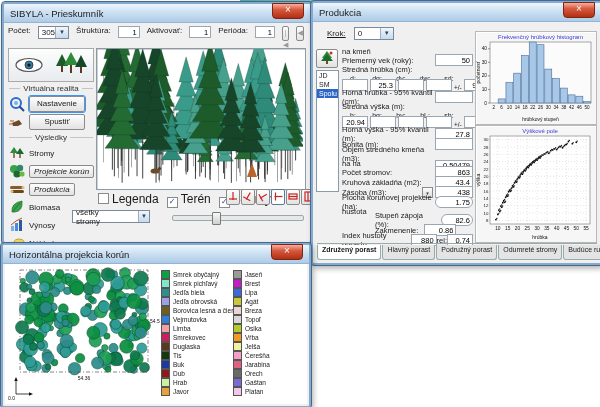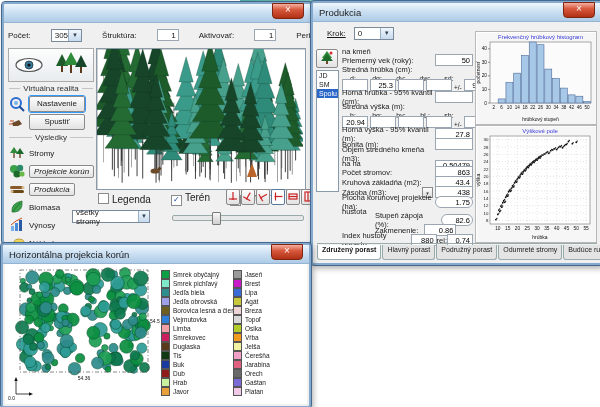--- a/index.html
+++ b/index.html
@@ -25,34 +25,34 @@
   .cb{width:9px;height:9px;border:1px solid #8a8a8a;background:#fff;display:inline-block;
       font-size:8px;line-height:8px;text-align:center;color:#1a45a0;vertical-align:-1px;margin-right:3px;}
   .cb.on::after{content:"✓";}
   .btn{background:linear-gradient(#fdfdfd,#e2e2e2);border:1px solid #8a8a8a;border-radius:2px;
        font-size:8px;text-align:center;cursor:pointer;}
   .ghead{display:flex;align-items:center;gap:3px;font-size:8px;color:#333;margin:2px 2px;}
   .ghead::before,.ghead::after{content:"";flex:1;height:1px;background:#c4c4c4;}
   
   #w1{left:2px;top:2px;width:306px;height:238px;}
   #w1 .toolbar{position:absolute;left:4px;top:22px;right:20px;height:18px;display:flex;
-               align-items:center;gap:20px;font-size:8px;}
+               align-items:flex-start;gap:7px;font-size:8px;}
   #w1 .sidebar{position:absolute;left:3px;top:44px;width:88px;bottom:4px;}
   .preview{width:84px;height:32px;border:1px solid #aaa;background:linear-gradient(#fdfdfd,#e8ecef);
            display:flex;align-items:center;justify-content:space-around;margin:0 0 2px 1px;}
   .srow{display:flex;align-items:center;gap:4px;height:18px;padding-left:2px;cursor:pointer;}
   .srow .ic{width:16px;height:16px;flex:0 0 16px;}
   .srow .lbl{font-size:8px;}
   .srow .lbl.btnlike{background:linear-gradient(#fdfdfd,#e2e2e2);border:1px solid #8a8a8a;
                      border-radius:2px;padding:1px 4px;font-style:italic;}
   .sbtn{width:54px;height:14px;line-height:13px;}
   .sbtn.focus{outline:1px solid #3399ff;}
   #viz{position:absolute;left:92px;top:44px;width:208px;height:140px;background:#fff;
        border:1px solid #8a9aa8;box-shadow:inset 1px 1px 0 #d0d0d0;}
-  #w1 .checks{position:absolute;left:94px;top:188px;display:flex;align-items:center;gap:20px;font-size:10px;}
+  #w1 .checks{position:absolute;left:94px;top:188px;display:flex;gap:8px;font-size:12px;}
   .rbtns{position:absolute;left:222px;top:185px;display:flex;gap:1px;}
   .rbtn{width:12px;height:14px;padding:0;}
   .rbtn svg{display:block;margin:1px auto;}
   .rbtn.pressed{background:#fff;border:1px solid #5a7a9a;}
   #w1 .combo2{position:absolute;left:68px;top:206px;width:78px;gap:20px;}
   .slider{position:absolute;left:168px;top:211px;width:130px;height:4px;border:1px solid #9aa;
           background:#e8e8e8;border-radius:2px;}
   .thumb{position:absolute;left:30%;top:-4px;width:7px;height:11px;background:linear-gradient(#f8f8f8,#cfcfcf);
          border:1px solid #7a7a7a;border-radius:1px;cursor:pointer;}
   
@@ -93,20 +93,21 @@
 </style>
 </head>
 <body>
 
 <div class="wall" style="left:240px;top:0;width:360px;height:42px;
             background:linear-gradient(90deg,#4fae9e,#9fd6c8 35%,#d8ecf4 60%,#5f9fd0);"></div>
 <div class="wall" style="left:595px;top:0;width:5px;height:252px;background:linear-gradient(#5f9fd0,#cfe4f2);"></div>
 
 <div class="window" id="w1">
   <div class="titlebar">
+    <span>SIBYLA - Prieskumník</span>
     <span class="close"></span>
   </div>
   <div class="toolbar">
     <span>Počet:</span>
     <span class="combo" style="width:42px">
       <span>305</span>
       <span class="da"></span>
     </span>
     <span>Štruktúra:</span>
     <input class="vbox" style="width: 16px;" value="1">

